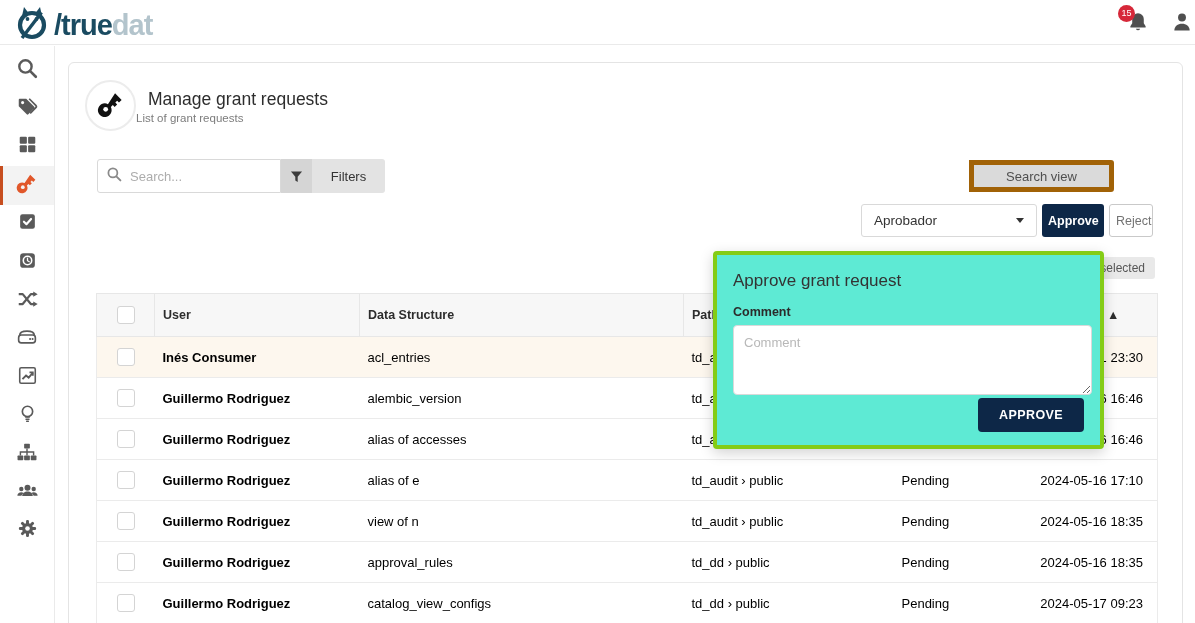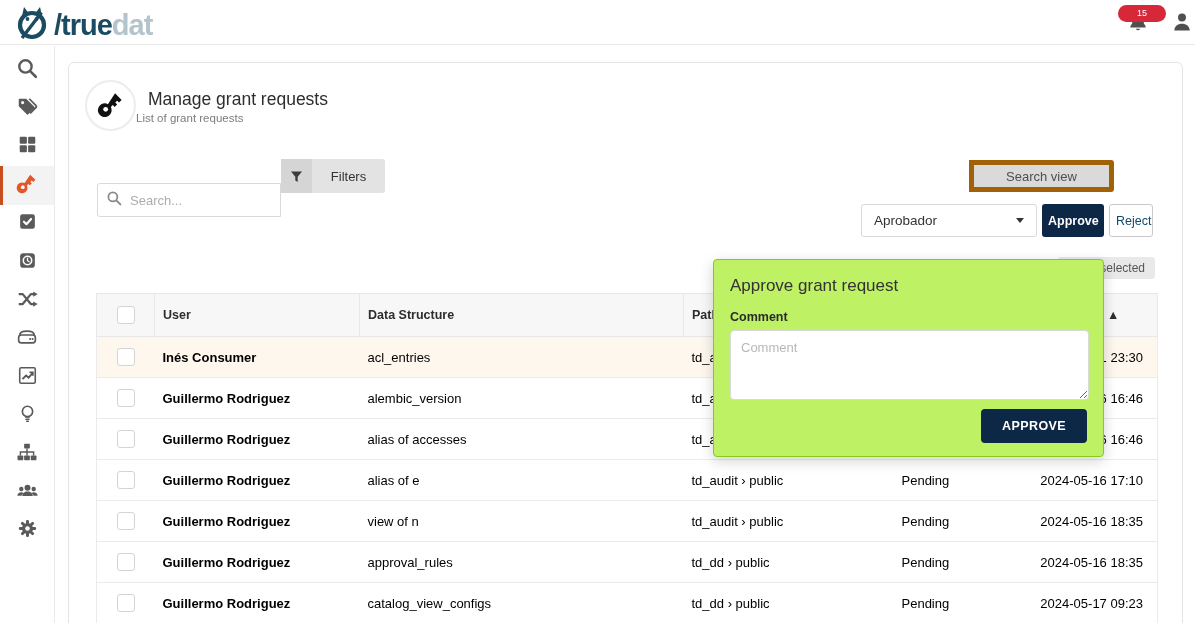--- a/index.html
+++ b/index.html
@@ -12,21 +12,21 @@
   .topbar { position:absolute; top:0; left:0; width:1195px; height:45px;
     background:#fff; border-bottom:1px solid #eaeaea; z-index:30; }
   .logo { position:absolute; left:14px; top:4px; display:flex; align-items:center; }
   .logo-text { font-size:29px; font-weight:bold; letter-spacing:-1px; margin-left:4px; }
   .logo-slash { color:#1a4b61; }
   .logo-primary { color:#1a4b61; }
   .logo-secondary { color:#b3c4cc; }
   .bell-wrap { position:absolute; left:1118px; top:2px; width:34px; height:40px; cursor:pointer; }
   .bell-badge { position:absolute; left:0; top:3px; min-width:17px; height:17px; border-radius:9px;
     background:#d62839; color:#fff; font-size:9px; font-weight:normal; line-height:17px;
-    text-align:center; padding:0 19px; z-index:2; }
+    text-align:center; padding:0 3px; z-index:2; }
   .bell-icon { position:absolute; left:9px; top:9px; }
   .user-icon-wrap { position:absolute; left:1170px; top:10px; width:24px; height:24px; cursor:pointer; }
 
   
   .sidebar { position:absolute; top:46px; left:0; width:55px; height:577px;
     background:#fff; border-right:1px solid #eaeaea; padding-top:5px; z-index:20; }
   .side-item { height:38.4px; display:flex; align-items:center; justify-content:center; cursor:pointer; }
   .side-item.active { background:#f3f3f3; box-shadow: inset 3px 0 0 #c74e1f; }
 
   
@@ -34,21 +34,21 @@
     background:#fff; border:1px solid #e4e4e4; border-radius:6px; }
   .page-icon-circle { position:absolute; left:16px; top:17px; width:51px; height:51px;
     border-radius:50%; border:2px solid #ececec; background:#fff;
     display:flex; align-items:center; justify-content:center; }
   .page-title { position:absolute; left:79px; top:26px; font-size:17.5px; color:#2d2d2d; }
   .page-subtitle { position:absolute; left:67px; top:49px; font-size:11.5px; color:#7c7c7c; }
 
   
   .search-box { position:absolute; left:28px; top:96px; width:184px; height:34px;
     border:1px solid #d9d9d9; border-radius:3px 0 0 3px; background:#fff;
-    display:flex; align-items:center; padding:0 8px;margin-top:24px; }
+    display:flex; align-items:center; padding:0 8px; }
   .search-box input { border:none; outline:none; width:140px; font-size:13px;
     font-family:"Liberation Sans",sans-serif; color:#333; margin-left:6px; background:transparent; }
   .search-box input::placeholder { color:#adadad; }
   .filters-group { position:absolute; left:212px; top:96px; height:34px; display:flex; cursor:pointer; }
   .funnel-seg { width:31px; height:34px; background:#d5d5d5; display:flex; align-items:center; justify-content:center; }
   .filters-seg { width:73px; height:34px; background:#e3e3e3; border-radius:0 3px 3px 0;
     display:flex; align-items:center; justify-content:center; font-size:13px; color:#333; }
   .view-toggle { position:absolute; left:900px; top:97px; height:32px; display:flex; }
   .btn-approve-view { height:32px; padding:0 14px; background:#fff; border:1px solid #e8572d;
     color:#e8572d; font-size:13px; border-radius:3px 0 0 3px; display:flex; align-items:center; cursor:pointer; }
@@ -58,21 +58,21 @@
   
   .role-select { position:absolute; left:792px; top:141px; width:176px; height:33px;
     border:1px solid #d9d9d9; border-radius:3px; background:#fff; display:flex;
     align-items:center; padding:7px 12px; font-size:13.5px; color:#333; cursor:pointer; }
   .role-select .caret { margin-left:auto; width:0; height:0;
     border-left:4px solid transparent; border-right:4px solid transparent; border-top:5px solid #333; }
   .btn-approve { position:absolute; left:973px; top:141px; width:62px; height:33px;
     background:#0d2747; color:#fff; border:none; border-radius:3px; font-size:12.5px;
     font-weight:bold; font-family:"Liberation Sans",sans-serif; cursor:pointer; }
   .btn-reject { position:absolute; left:1040px; top:141px; width:44px; height:33px;
-    background:#fff; color:#0c4a6e; border:1px solid #c9c9c9; border-radius:3px;
+    background:#fff; color:#737373; border:1px solid #c9c9c9; border-radius:3px;
     font-size:12.5px; font-family:"Liberation Sans",sans-serif; cursor:pointer; }
   .selected-badge { position:absolute; right:27px; top:194px; height:22px; line-height:22px;
     background:#e9e9e9; color:#565656; font-size:12px; padding:0 10px; border-radius:3px; }
 
   
   .grants-table { position:absolute; left:27px; top:230px; width:1061px;
     border-collapse:collapse; table-layout:fixed; }
   .grants-table th { height:43px; background:#f7f7f7; font-size:12.5px; font-weight:bold;
     color:#2d2d2d; text-align:left; padding:0 16px 0 8px; border:1px solid #e7e7e7; }
   .grants-table th.cb-col { text-align:center; padding:0; }
@@ -82,22 +82,22 @@
   .grants-table td:last-child { border-right:1px solid #ebebeb; }
   .grants-table tr.highlight td { background:#fdf7ee; }
   .cell-user { font-weight:bold; color:#1c1c1c; }
   .cell-status { padding-left:10px !important; }
   .cell-date { text-align:right; padding-right:14px !important; }
   .sort-col { padding-left:75px !important; font-size:9px; color:#222; }
   .checkbox { display:inline-block; width:18px; height:18px; background:#fff;
     border:1px solid #d4d4d4; border-radius:3px; vertical-align:middle; cursor:pointer; }
 
   
-  .popup { position:absolute; left:644px; top:196px; width:391px; height:198px;
-    background:#bef264; border:1px solid #84cc16; border-radius:4px; z-index:25;
+  .popup { position:absolute; left:644px; top:188px; width:391px; height:198px;
+    background:#5eead4; border:4px solid #84cc16; border-radius:4px; z-index:25;
     box-shadow:0 4px 14px rgba(0,0,0,0.18); }
   .popup-title { margin:16px 16px 0 16px; font-size:17px; color:#333; }
   .popup-label { margin:14px 16px 0 16px; font-size:12.5px; font-weight:bold; color:#2b2b2b; }
   .popup textarea { display:block; margin:6px 16px 0 16px; width:359px; height:70px;
     border:1px solid #d9d9d9; border-radius:4px; resize:both; padding:9px 10px;
     font-size:13px; font-family:"Liberation Sans",sans-serif; color:#333; outline:none; }
   .popup textarea::placeholder { color:#b8b8b8; }
   .btn-popup-approve { position:absolute; right:16px; bottom:13px; height:34px; padding:0 21px;
     background:#0d2747; color:#fff; border:none; border-radius:4px; font-size:12.5px;
     font-weight:bold; letter-spacing:.4px; font-family:"Liberation Sans",sans-serif; cursor:pointer; }

